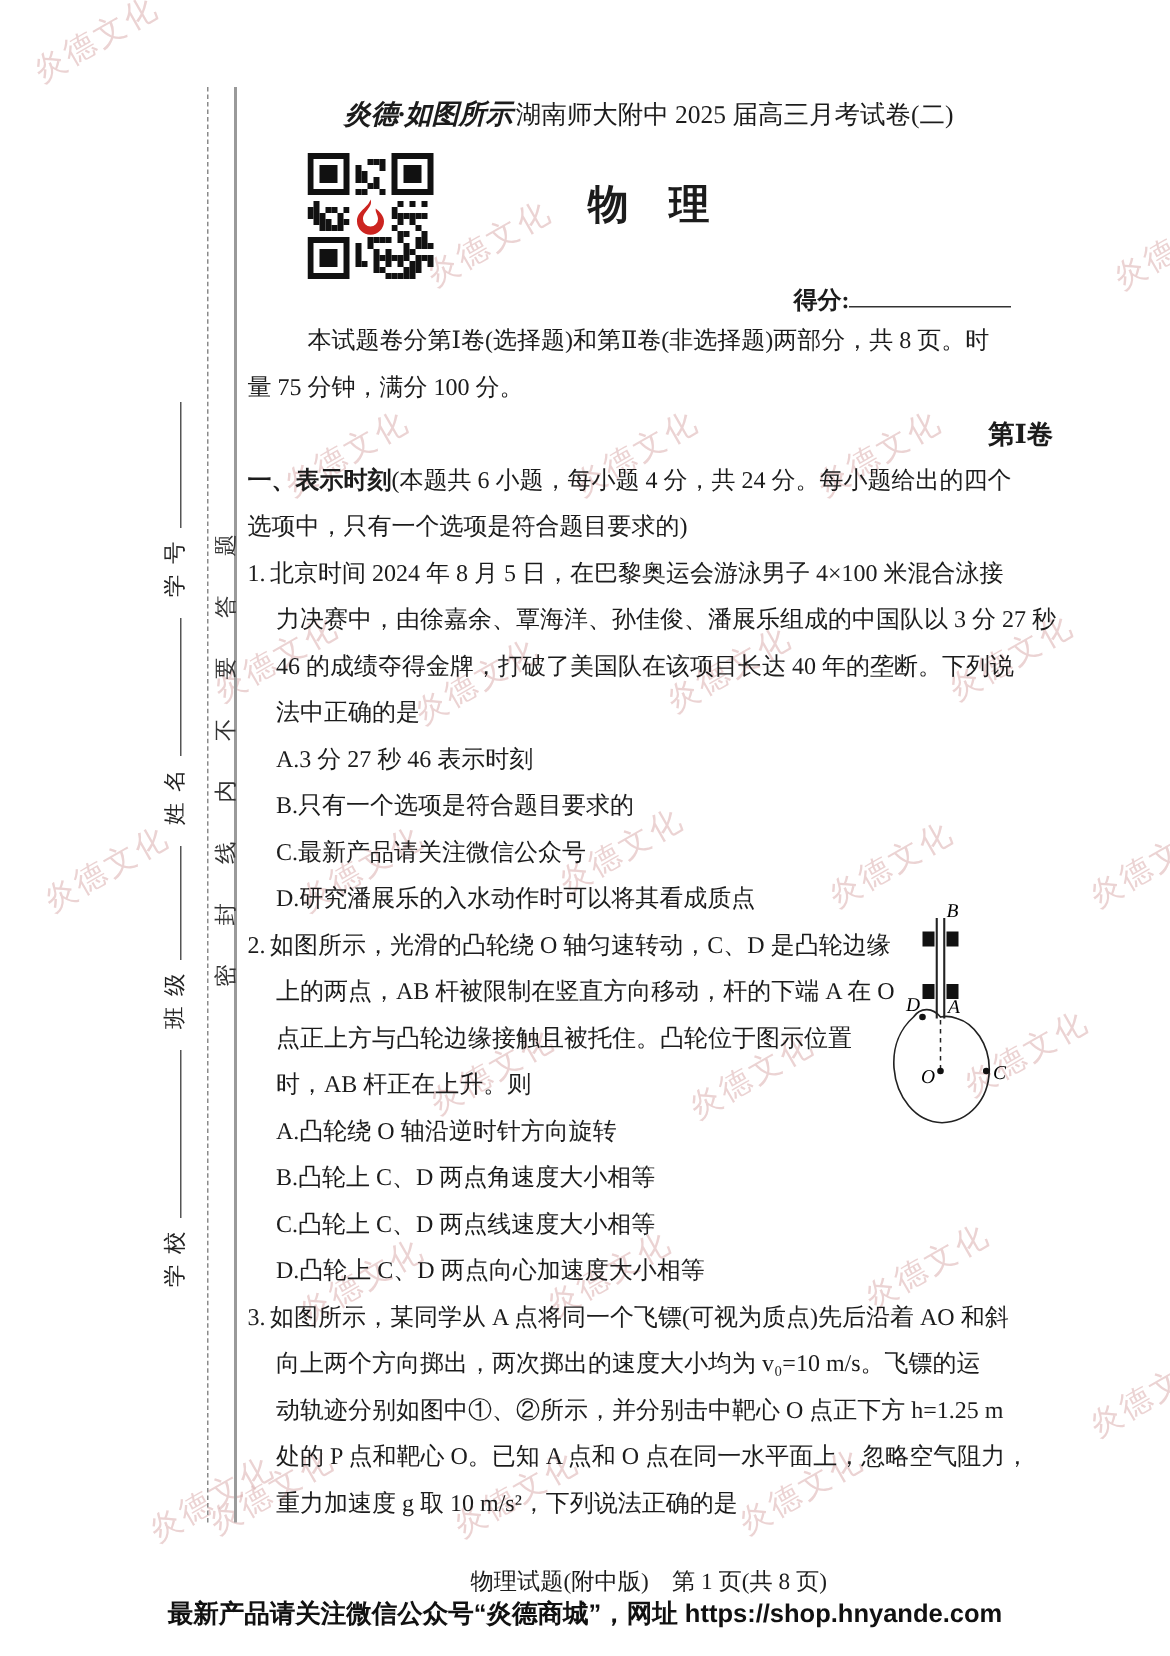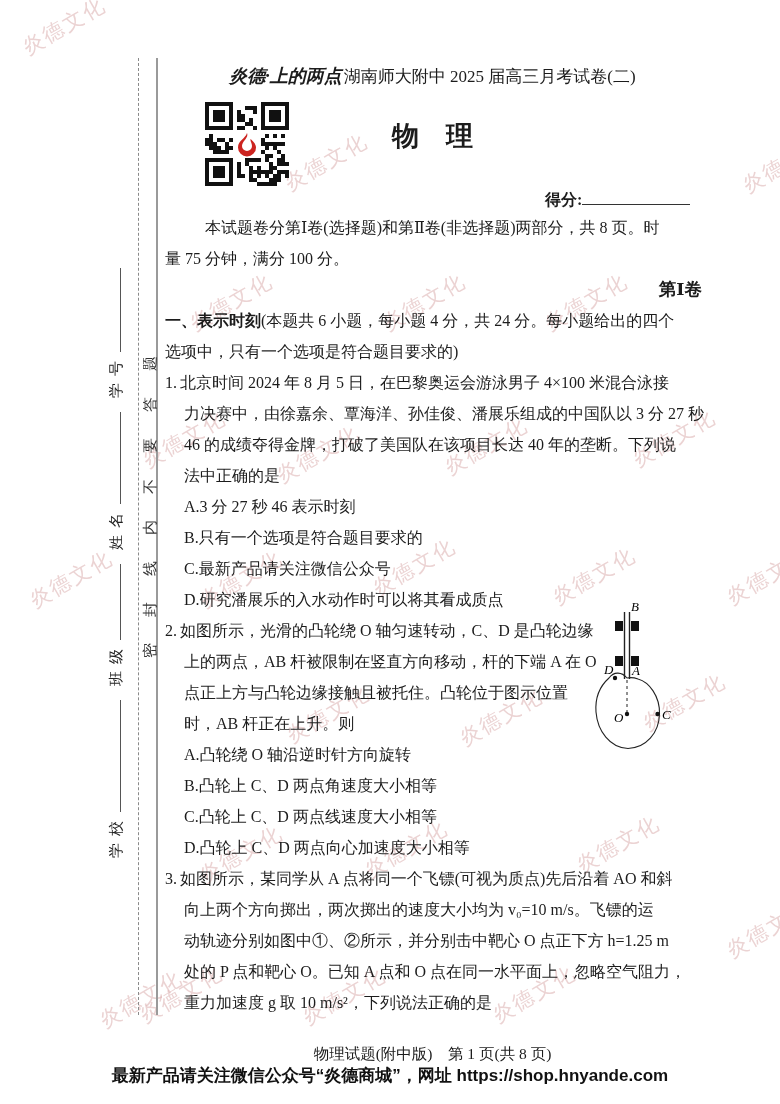--- a/index.html
+++ b/index.html
@@ -19,21 +19,21 @@
   .b0{width:112px}.b1{width:76px}.b2{width:92px}.b3{width:84px}
   .seal-strip{position:absolute;left:141px;top:658px;width:330px;height:22px;
       transform:rotate(-90deg);transform-origin:left top;white-space:nowrap;
       font-size:15px;letter-spacing:26px;color:#333;z-index:2;}
   
   .exam-title{position:absolute;left:165px;top:64px;width:535px;text-align:center;font-size:17px;z-index:2;}
   .exam-title .brand{font-weight:bold;font-style:italic;font-size:18px;margin-right:2px;}
   .qr{position:absolute;left:205px;top:102px;z-index:2;}
   .subject{position:absolute;left:165px;top:118px;width:535px;text-align:center;
            font-size:27px;font-weight:bold;z-index:2;}
-  .score-line{position:absolute;left:545px;top:190px;font-size:16px;font-weight:bold;z-index:2;}
+  .score-line{position:absolute;left:529px;top:190px;font-size:16px;font-weight:bold;z-index:2;}
   .score-blank{display:inline-block;width:108px;border-bottom:1px solid #333;height:14px;}
   
   .text-block{position:absolute;left:165px;top:212px;width:537px;z-index:2;}
   .ln{height:31px;line-height:31px;white-space:nowrap;font-size:16px;}
   .indent{padding-left:19px;}
   .first-indent{padding-left:40px;}
   .center{text-align:center;}
   .b{font-weight:bold;text-align:right;}
   .part-title{font-size:17.5px;}
   .sec-b{font-weight:bold;}
@@ -84,21 +84,21 @@
   <div class="seal-dashed"></div>
   <div class="seal-solid"></div>
 
   <div class="fields-strip">
     <span class="m-label">学校</span><span class="m-blank b0"></span><span class="m-label">班级</span><span class="m-blank b1"></span><span class="m-label">姓名</span><span class="m-blank b2"></span><span class="m-label">学号</span><span class="m-blank b3"></span>
   </div>
 
   <div class="seal-strip">密封线内不要答题</div>
 
   <div class="exam-title">
-    <span class="brand">炎德·上的两点</span><span>湖南师大附中 2025 届高三月考试卷(二)</span>
+    <span class="brand">炎德·如图所示</span><span>湖南师大附中 2025 届高三月考试卷(二)</span>
   </div>
 
   <svg class="qr" id="qr-svg" width="85" height="84" viewBox="0 0 85 84">
       <rect x="40" y="4" width="4" height="4" fill="#111"></rect>
       <rect x="44" y="4" width="4" height="4" fill="#111"></rect>
       <rect x="48" y="4" width="4" height="4" fill="#111"></rect>
       <rect x="32" y="8" width="4" height="4" fill="#111"></rect>
       <rect x="48" y="8" width="4" height="4" fill="#111"></rect>
       <rect x="32" y="12" width="4" height="4" fill="#111"></rect>
       <rect x="36" y="12" width="4" height="4" fill="#111"></rect>

